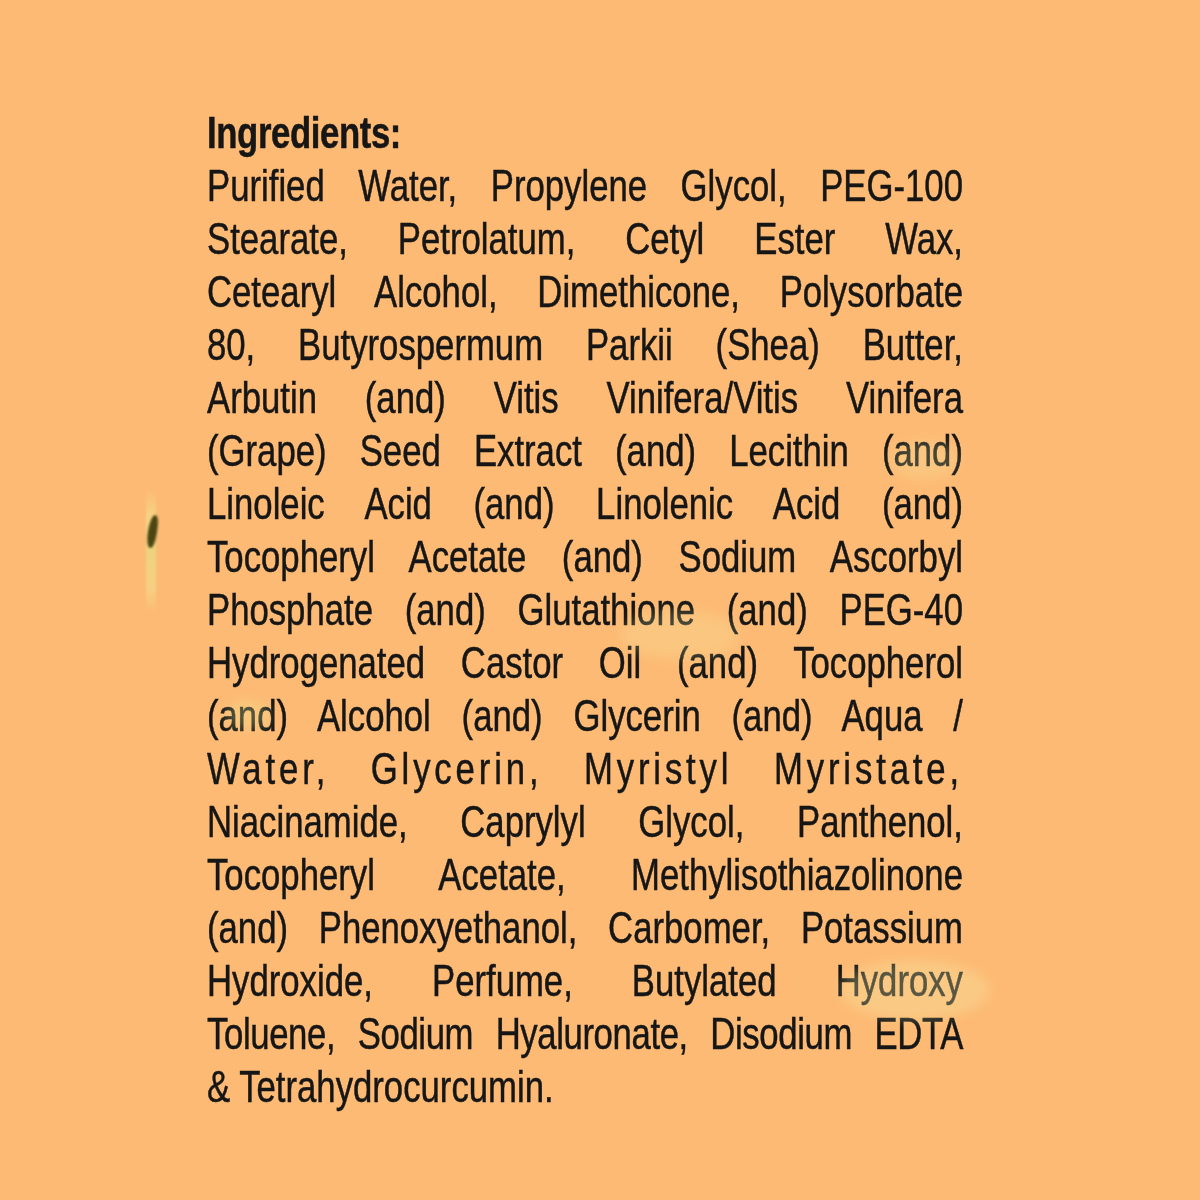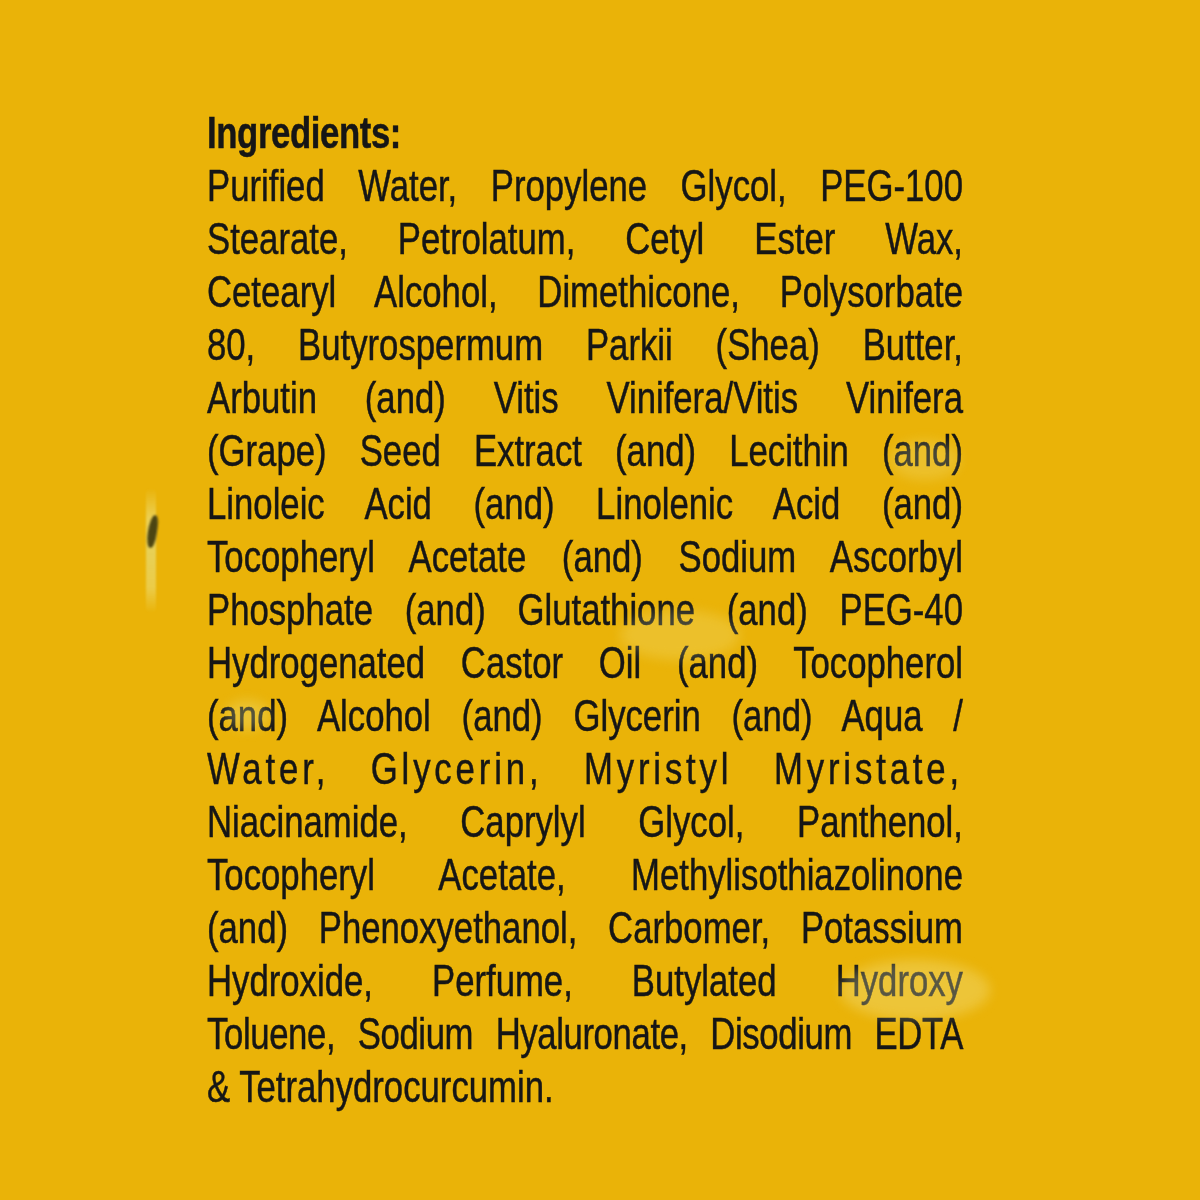--- a/index.html
+++ b/index.html
@@ -87,21 +87,21 @@
   .tint-2 { left: 620px; top: 610px; width: 120px; height: 50px;
             background: rgba(244, 240, 170, 0.22); }
   .tint-3 { left: 890px; top: 440px; width: 70px;  height: 40px;
             background: rgba(244, 240, 170, 0.22); }
   .tint-4 { left: 225px; top: 700px; width: 45px;  height: 30px;
             background: rgba(240, 234, 150, 0.30); }
 </style>
 </head>
 <body>
 
-<div class="page" style="background: #eab308;">
+<div class="page" style="background: #fdba74;">
 
   <div class="label-block" style="color: rgb(22, 22, 22);">
     <div class="heading">Ingredients:</div>
     <div class="line">Purified Water, Propylene Glycol, PEG-100</div>
     <div class="line">Stearate, Petrolatum, Cetyl Ester Wax,</div>
     <div class="line">Cetearyl Alcohol, Dimethicone, Polysorbate</div>
     <div class="line">80, Butyrospermum Parkii (Shea) Butter,</div>
     <div class="line">Arbutin (and) Vitis Vinifera/Vitis Vinifera</div>
     <div class="line">(Grape) Seed Extract (and) Lecithin (and)</div>
     <div class="line">Linoleic Acid (and) Linolenic Acid (and)</div>

